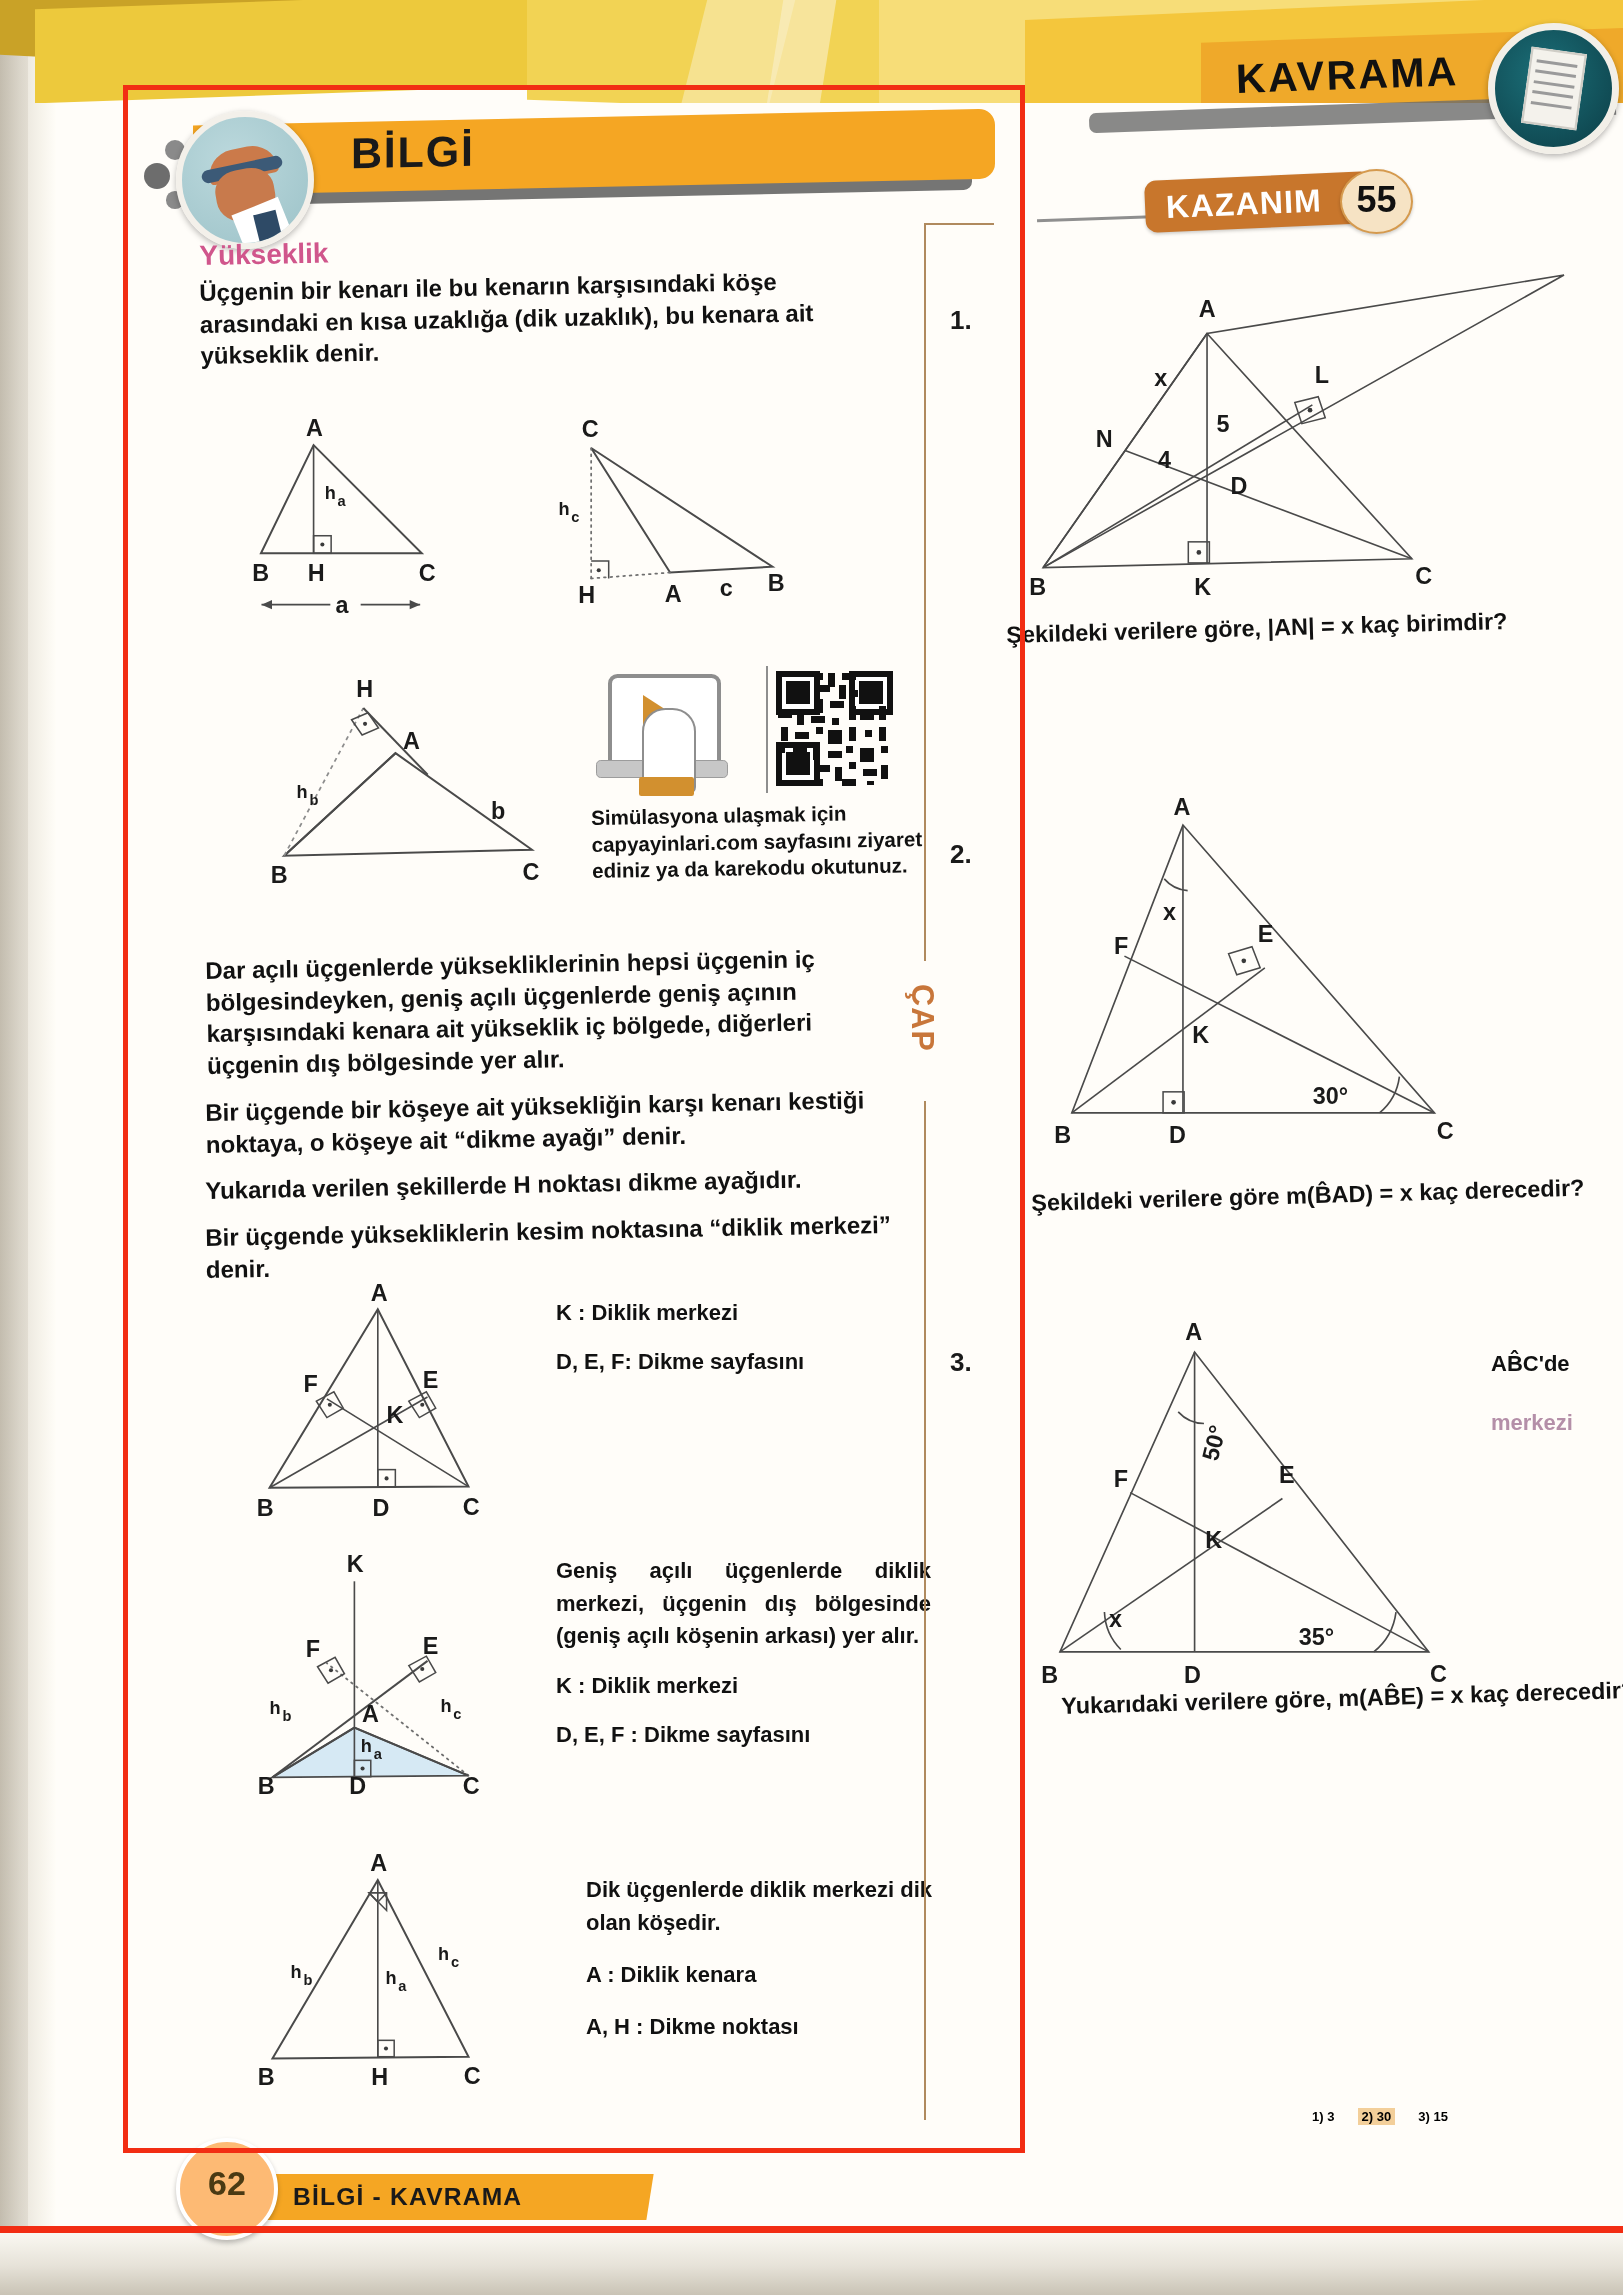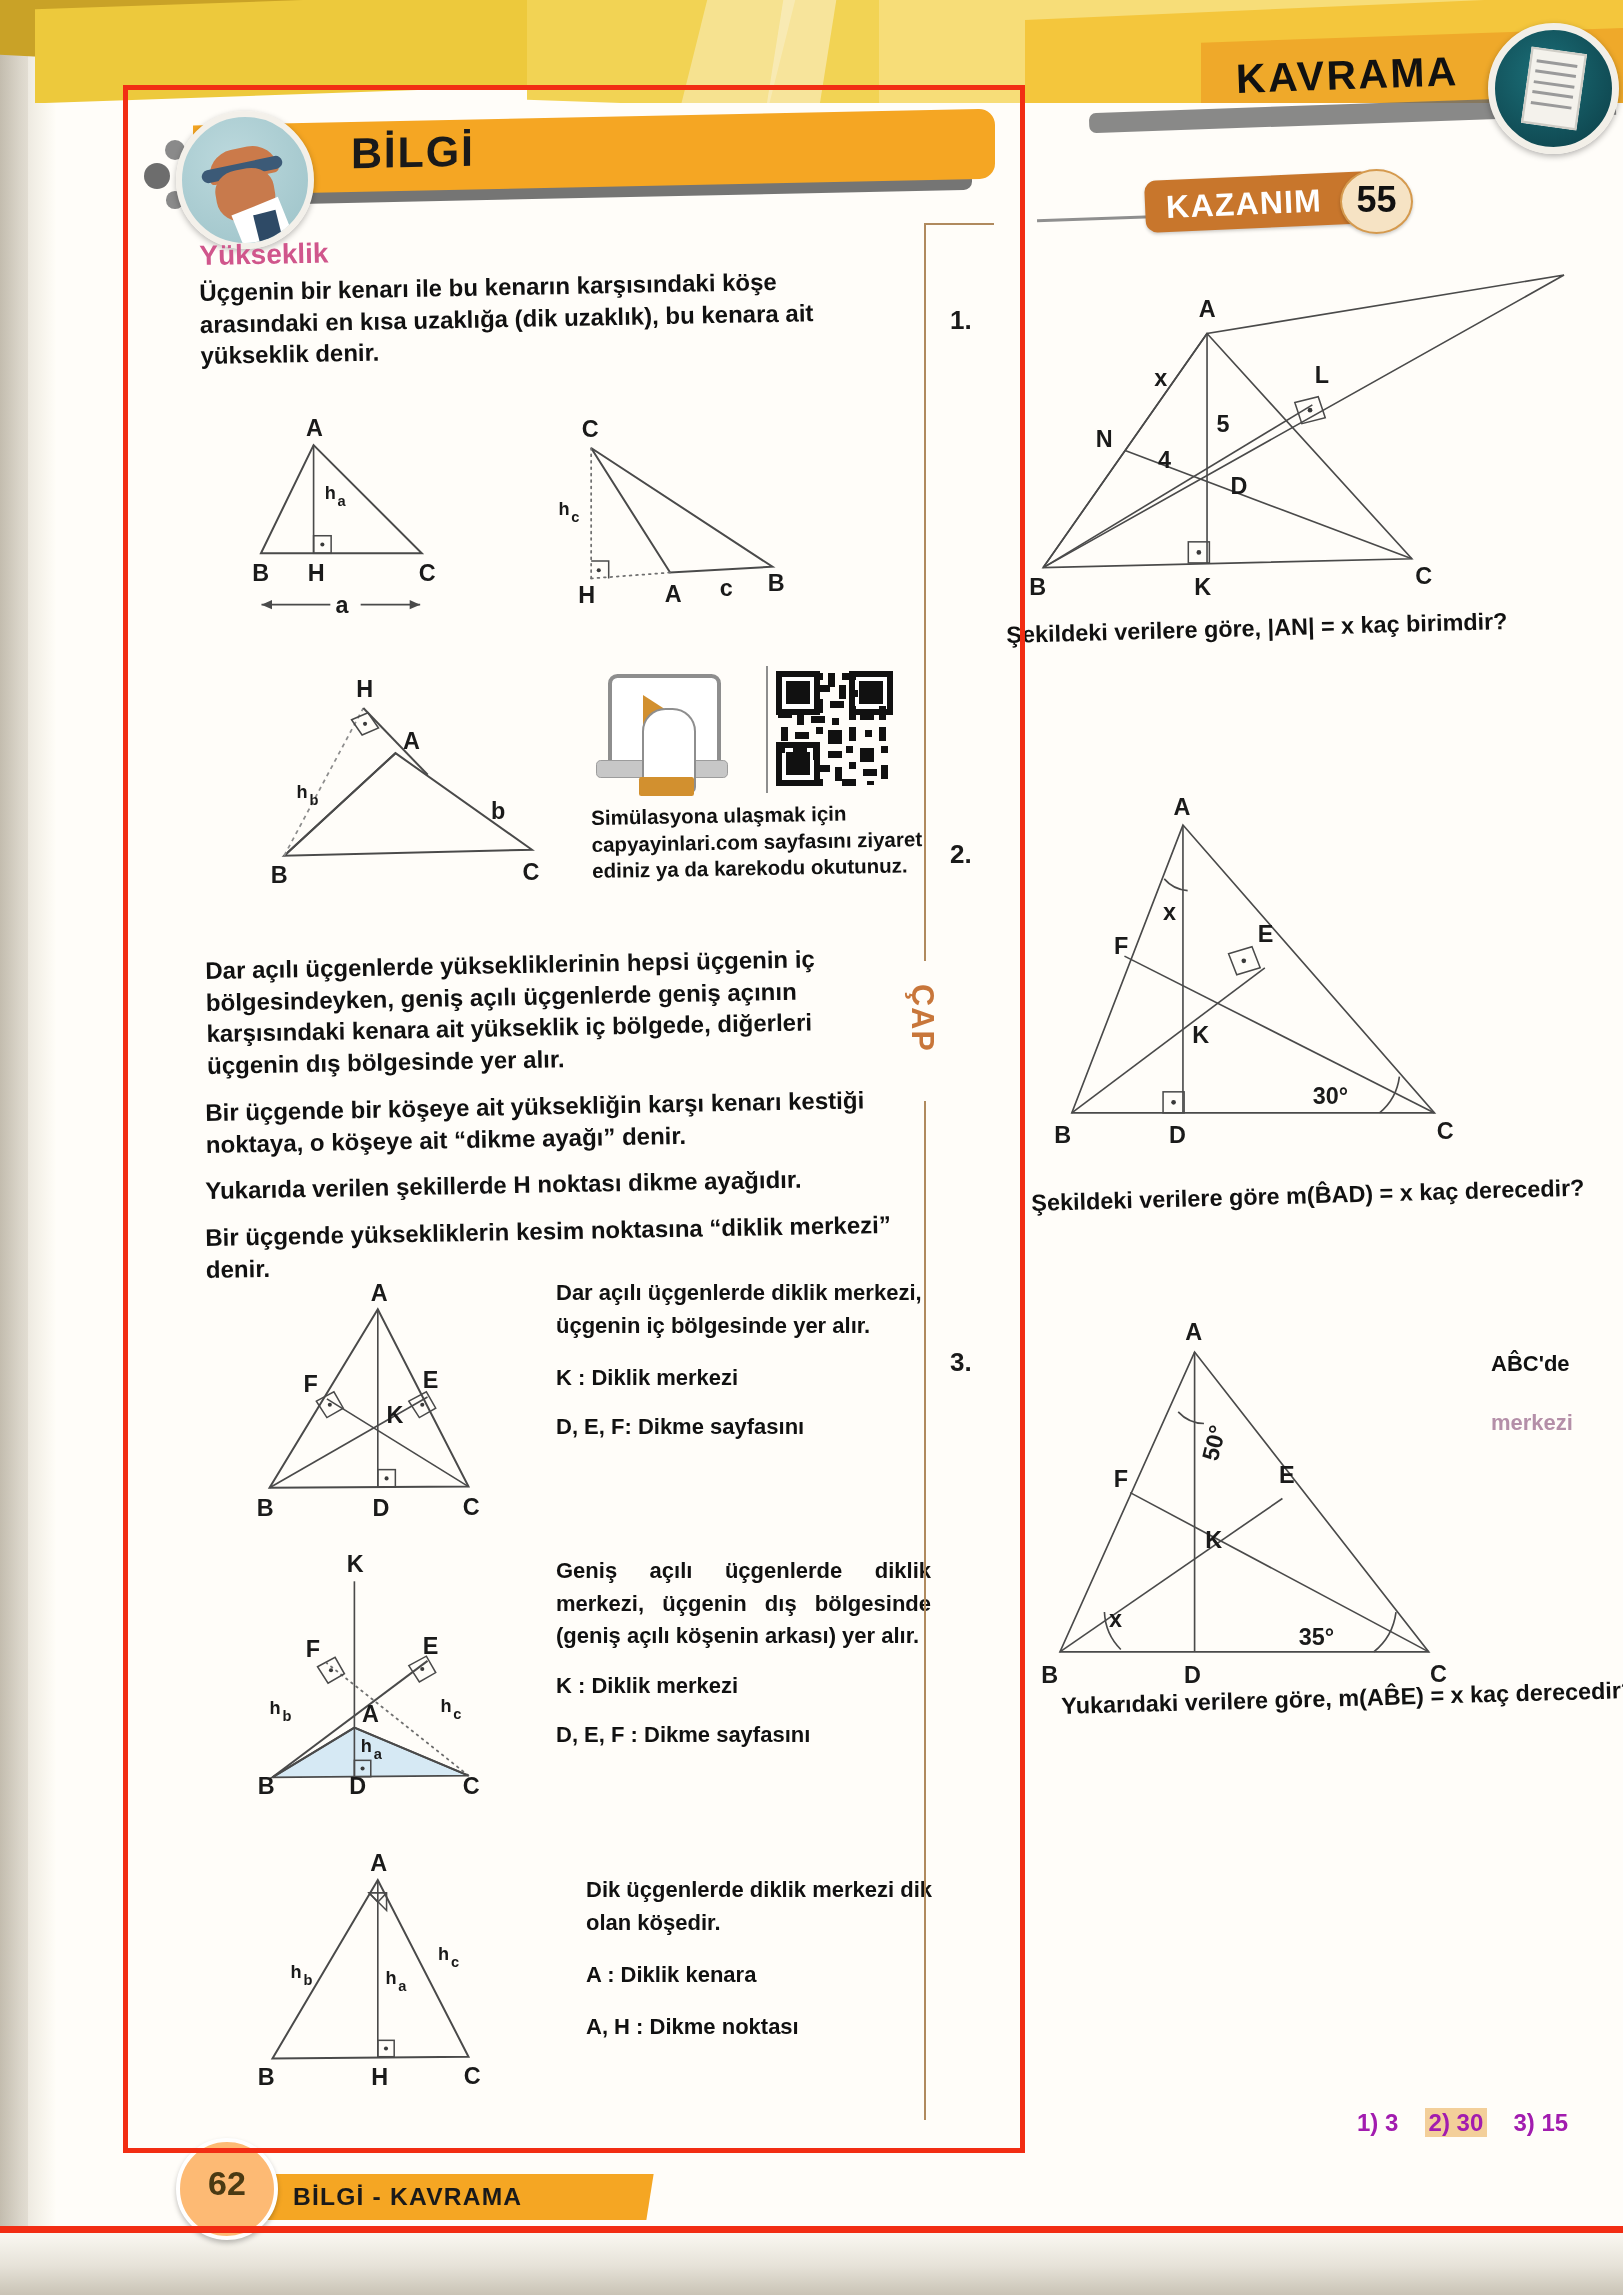--- a/index.html
+++ b/index.html
@@ -136,21 +136,21 @@
   .spine-line-top{position:absolute;left:924px;top:223px;width:70px;height:2.3px;background:#b08a5e;}
   .cap-text{position:absolute;left:905px;top:984px;font-size:30.5px;font-weight:bold;color:#c8763a;
     letter-spacing:1.2px;writing-mode:vertical-rl;}
 
   
   .qnum{position:absolute;font-size:26px;font-weight:bold;color:#1a1a1a;}
   .qtext{position:absolute;font-size:23.4px;font-weight:bold;color:#111;white-space:nowrap;}
   .qtext.rot{transform:rotate(-1.6deg);transform-origin:left top;}
 
   
-  .answers{position:absolute;left:1312px;top:2109px;font-size:24px;color:#a21caf;font-weight:600;margin-left:45px;}
+  .answers{position:absolute;left:1312px;top:2109px;font-size:13px;color:#000000;font-weight:600;}
   .answers span{margin-right:20px;}
   .ans-hl{background:#f3cf9a;padding:1.2px 3.5px;}
 
   
   .footer-circle{position:absolute;left:176px;top:2138px;width:94px;height:94px;border-radius:50%;
     background:#fdba74;border:4.1px solid #fff;box-shadow:0 2.9px 5.3px rgba(0,0,0,.25);}
   .footer-circle span{position:absolute;left:0;top:22px;width:94px;text-align:center;font-size:34px;
     font-weight:bold;color:#4a3a13;}
   .footer-band{position:absolute;left:246px;top:2174px;width:404px;height:46px;background:#f5a623;
     transform:skewX(-9deg);}
@@ -357,21 +357,20 @@
   <circle class="radot" cx="230" cy="344" r="3.5"></circle>
   <text class="lbl" x="203" y="40">A</text>
   <text class="lbl" x="88" y="196">F</text>
   <text class="lbl" x="292" y="190">E</text>
   <text class="lbl" x="230" y="250">K</text>
   <text class="lbl" x="8" y="408">B</text>
   <text class="lbl" x="206" y="408">D</text>
   <text class="lbl" x="360" y="406">C</text>
 </svg>
 <div class="desc" style="left:556px;top:1277px;width:375px;">
-  <div>Dar açılı üçgenlerde diklik merkezi, üçgenin iç bölgesinde yer alır.</div>
   <div style="margin-top:20px;">K : Diklik merkezi</div>
   <div style="margin-top:16.4px;">D, E, F: Dikme sayfasını</div>
 </div>
 
 <svg style="position:absolute;left:252px;top:1546px;" width="275" height="252" viewBox="0 0 470 430">
   <polygon class="shade" points="175,310 35,395 370,392"></polygon>
   <line class="stroke-thin" x1="175" y1="60" x2="175" y2="396"></line>
   <line class="stroke" x1="35" y1="395" x2="300" y2="196"></line>
   <line class="dot" x1="370" y1="392" x2="128" y2="200"></line>
   <line class="stroke" x1="35" y1="395" x2="175" y2="310"></line>

